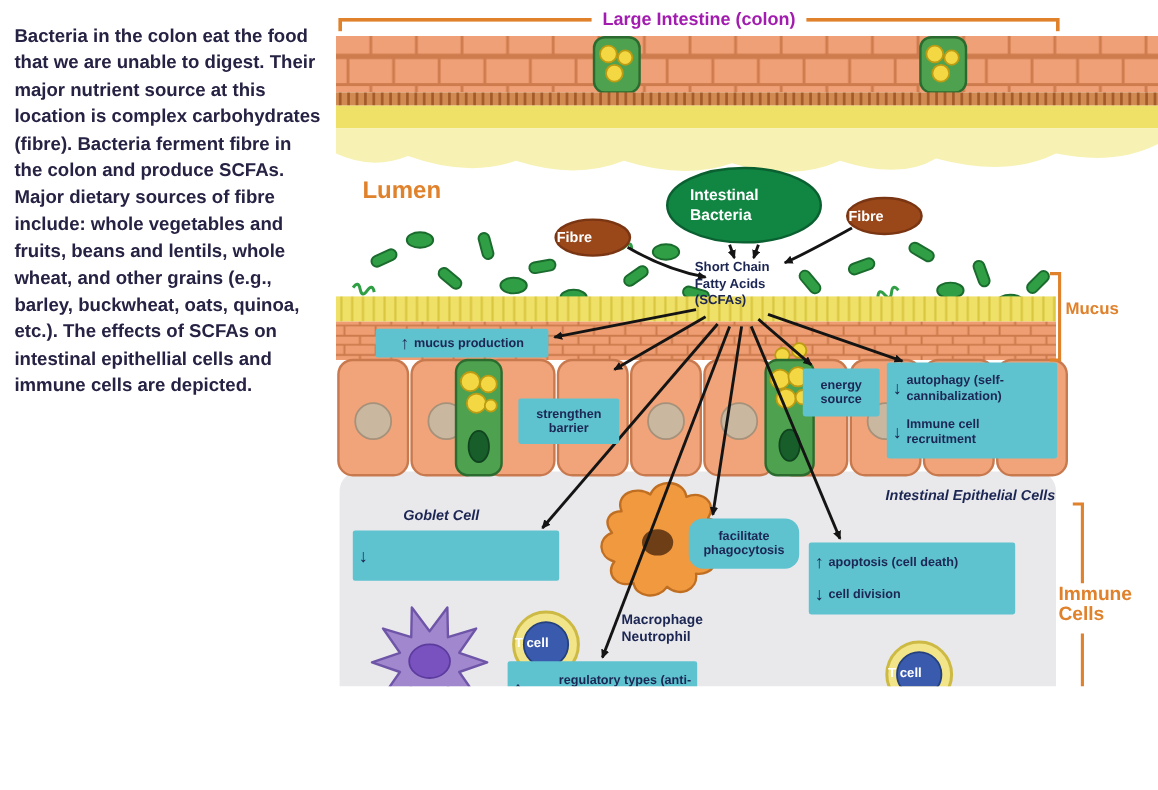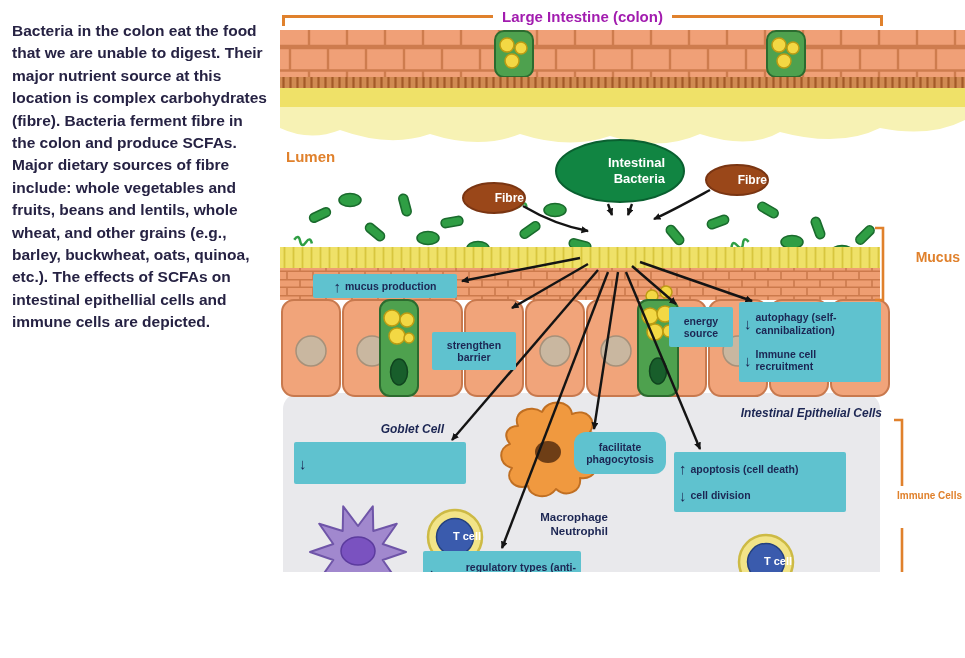--- a/index.html
+++ b/index.html
@@ -4,21 +4,21 @@
 <style>
   html,body{margin:0;padding:0;background:#ffffff;}
   .canvas{position:relative;width:965px;height:572px;overflow:hidden;background:#ffffff;
           font-family:"Liberation Sans",sans-serif;}
   .left-text{position:absolute;left:12px;top:20px;width:258px;font-size:15.5px;line-height:22.4px;
              font-weight:bold;color:#262243;}
   .diagram{position:absolute;left:280px;top:0;width:685px;height:658px;}
   .diagram svg{position:absolute;left:0;top:0;}
   .lbl{position:absolute;color:#1C2653;font-weight:bold;}
   .orange{color:#E0812C;}
-  .center{text-align:right;}
+  .center{text-align:left;}
   .white{color:#ffffff;}
   
   .top-bracket{position:absolute;left:2px;top:8px;width:601px;display:flex;align-items:center;}
   .tb-line{flex:1;height:3px;background:#E0812C;}
   .tb-tick{width:3px;height:11px;background:#E0812C;transform:translateY(4px);}
   .tb-title{margin:0 9px;font-size:15px;font-weight:bold;color:#a21caf;white-space:nowrap;}
   
   .fx{position:absolute;background:#5FC2CF;color:#1C2653;font-weight:bold;font-size:10.5px;
       line-height:12.5px;display:flex;align-items:center;justify-content:center;text-align:center;
       border-radius:2px;box-sizing:border-box;padding:2px 5px;gap:4px;z-index:5;}
@@ -220,27 +220,28 @@
     </svg>
 
     <div class="top-bracket">
       <span class="tb-tick"></span>
       <span class="tb-line"></span>
       <span class="tb-title">Large Intestine (colon)</span>
       <span class="tb-line"></span>
       <span class="tb-tick"></span>
     </div>
 
-    <div class="lbl orange" style="left:6px;top:148px;font-size:15px;">Lumen</div>
+    <div class="lbl orange" style="left:22px;top:148px;font-size:20px;">Lumen</div>
     <div class="lbl orange center" style="left:608px;top:249px;width:72px;font-size:14px;">Mucus</div>
-    <div class="lbl orange center" style="left:602px;top:487px;width:80px;font-size:10px;line-height:17px;">Immune Cells</div>
+    <div class="lbl orange center" style="left:602px;top:487px;width:80px;font-size:16px;line-height:17px;">Immune Cells</div>
 
     <div class="lbl white center" style="left:295px;top:155px;width:90px;font-size:13px;line-height:16px;">Intestinal Bacteria</div>
     <div class="lbl white center" style="left:184px;top:191px;width:60px;font-size:12px;">Fibre</div>
     <div class="lbl white center" style="left:427px;top:173px;width:60px;font-size:12px;">Fibre</div>
+    <div class="lbl center" style="left:299px;top:217px;width:82px;font-size:11px;line-height:13.5px;">Short Chain Fatty Acids (SCFAs)</div>
 
     <div class="fx" style="left:33px;top:274px;width:144px;height:24px;">
       <span class="arr">↑</span>
       <span>mucus production</span>
     </div>
     <div class="fx" style="left:152px;top:332px;width:84px;height:38px;">
       <span>strengthen barrier</span>
     </div>
     <div class="fx" style="left:389px;top:307px;width:64px;height:40px;">
       <span>energy source</span>

